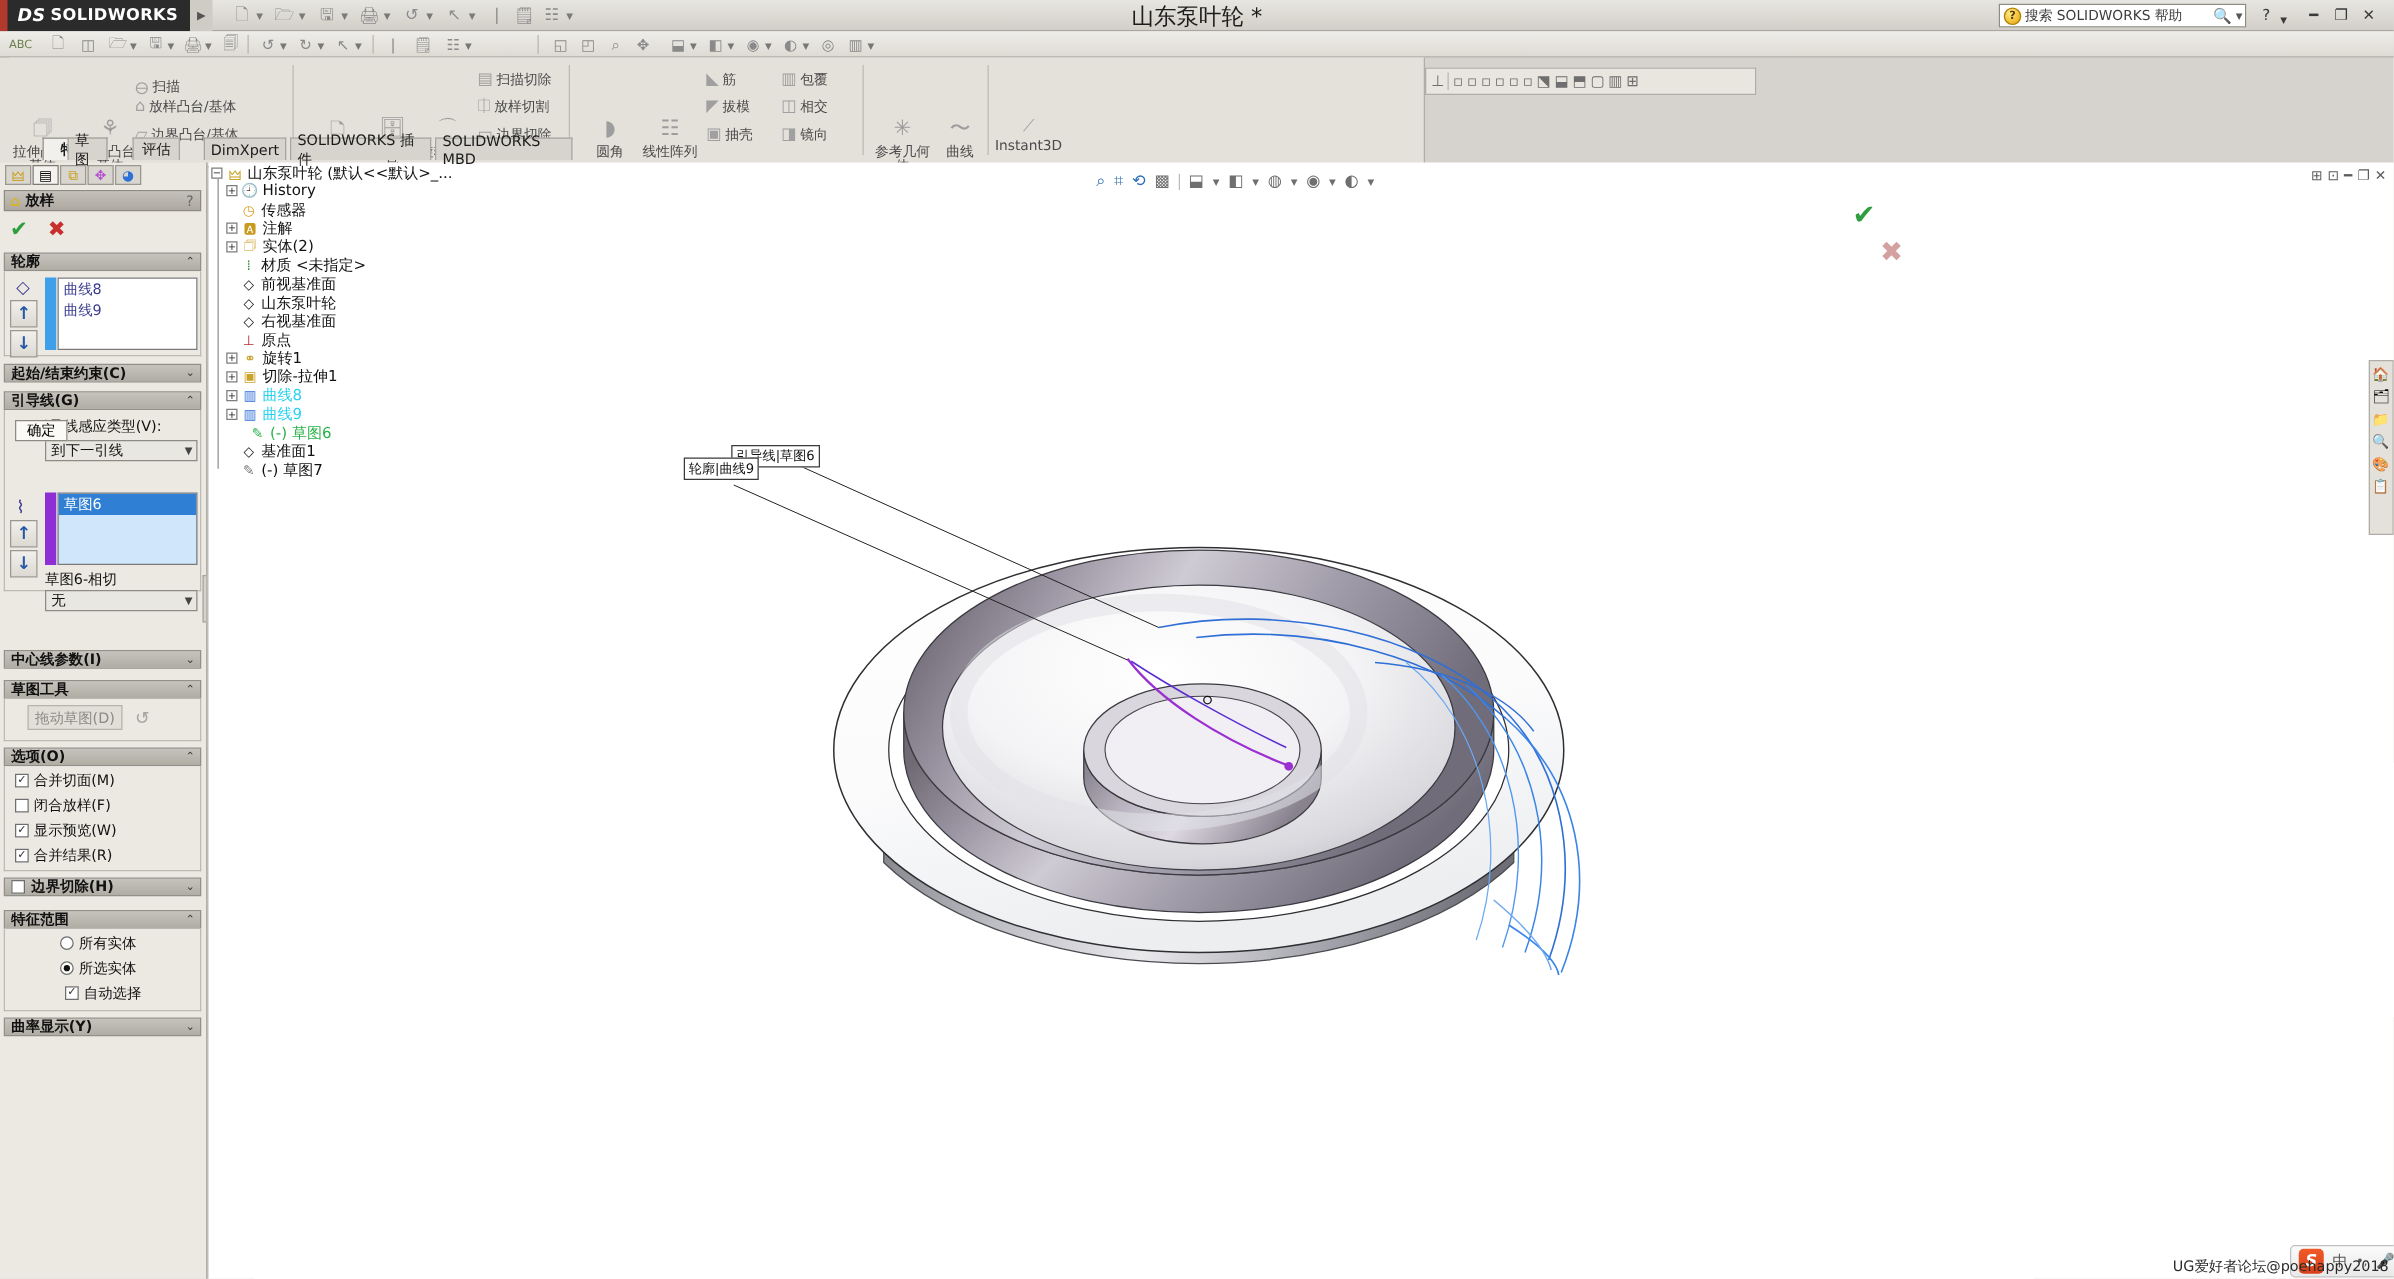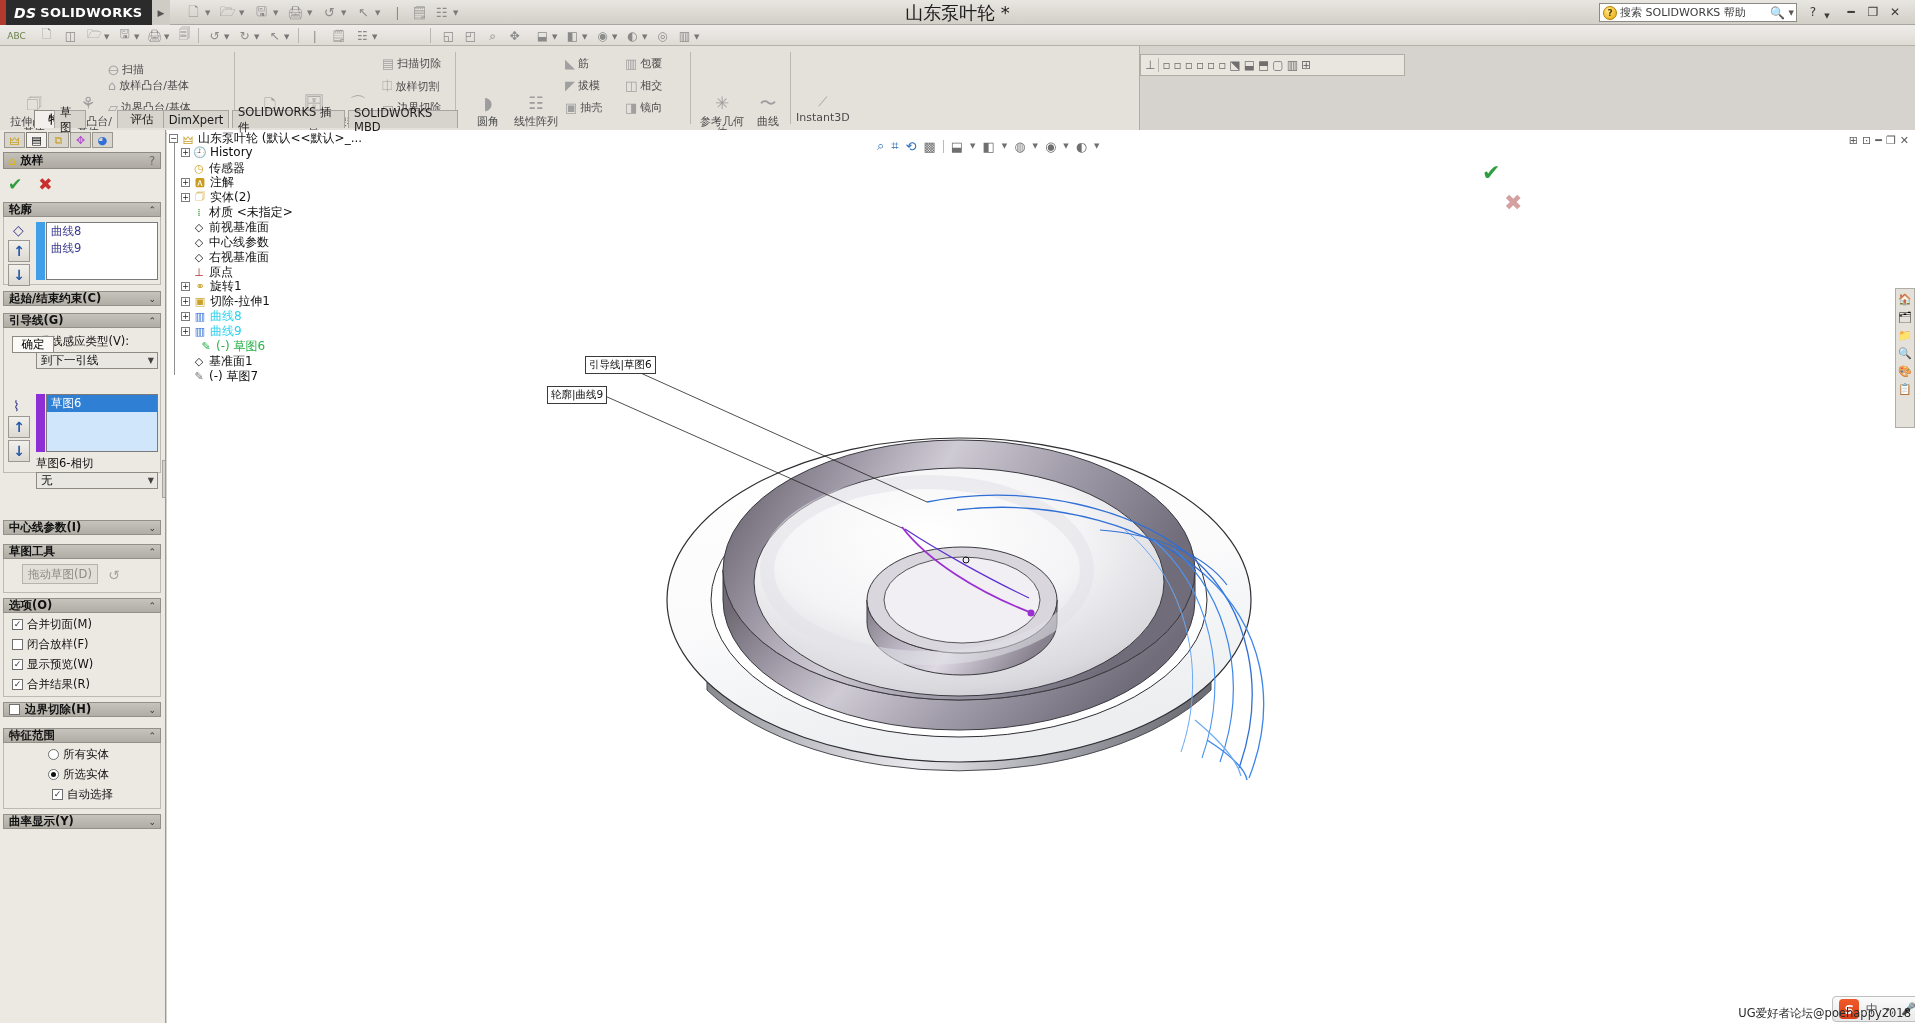--- a/index.html
+++ b/index.html
@@ -456,21 +456,21 @@
   <span>⊞</span>
 </div>
 
 <div id="tabstrip">
   <div class="swtab active" style="left:34px; width:52px">
       <span>特征</span>
     </div>
   <div class="swtab" style="left:54px; width:32px">
       <span>草图</span>
     </div>
-  <div class="swtab" style="left:117px; width:50px">
+  <div class="swtab" style="left:106px; width:38px">
       <span>评估</span>
     </div>
   <div class="swtab" style="left:163px; width:66px">
       <span>DimXpert</span>
     </div>
   <div class="swtab" style="left:232px; width:113px">
       <span>SOLIDWORKS 插件</span>
     </div>
   <div class="swtab" style="left:348px; width:110px">
       <span>SOLIDWORKS MBD</span>
@@ -593,21 +593,21 @@
     <path d="M 933 400 A 160 90 0 0 1 1060 455" fill="none" stroke="#2f6fd6" stroke-width="1.1"></path>
 
     <path d="M 1040 610 C 1062 624 1078 638 1080 650" fill="none" stroke="#3b85e8" stroke-width="1.4"></path>
     <path d="M 1028 590 C 1052 610 1070 630 1074 646" fill="none" stroke="#6aa9f3" stroke-width="1.2"></path>
 
     <line x1="458" y1="236" x2="760" y2="372" stroke="#222" stroke-width="0.8"></line>
     <line x1="420" y1="258" x2="735" y2="398" stroke="#222" stroke-width="0.8"></line>
   </svg>
 
   <div class="callout" style="left:418px; top:226px">引导线|草图6</div>
-  <div class="callout" style="left:380px; top:256px">轮廓|曲线9</div>
+  <div class="callout" style="left:380px; top:236px">轮廓|曲线9</div>
 
   <div id="imebar">
     <div id="ime-logo">S</div>
     <span>中</span>
     <span style="font-size:10px">•,</span>
     <span>🎤</span>
 
   </div>
 
   <div id="watermark">UG爱好者论坛@poehappy2018</div>
@@ -645,21 +645,21 @@
   <div class="tnode" style="left:25px; top:74px">
     <span class="ticon" style="color:#3a8f3a">⁞</span>
     <span>材质 &lt;未指定&gt;</span>
   </div>
   <div class="tnode" style="left:25px; top:89px">
     <span class="ticon">◇</span>
     <span>前视基准面</span>
   </div>
   <div class="tnode" style="left:25px; top:104px">
     <span class="ticon">◇</span>
-    <span>中心线参数</span>
+    <span>山东泵叶轮</span>
   </div>
   <div class="tnode" style="left:25px; top:119px">
     <span class="ticon">◇</span>
     <span>右视基准面</span>
   </div>
   <div class="tnode" style="left:25px; top:134px">
     <span class="ticon" style="color:#b02e2e">⊥</span>
     <span>原点</span>
   </div>
   <div class="tnode" style="left:14px; top:148px">

